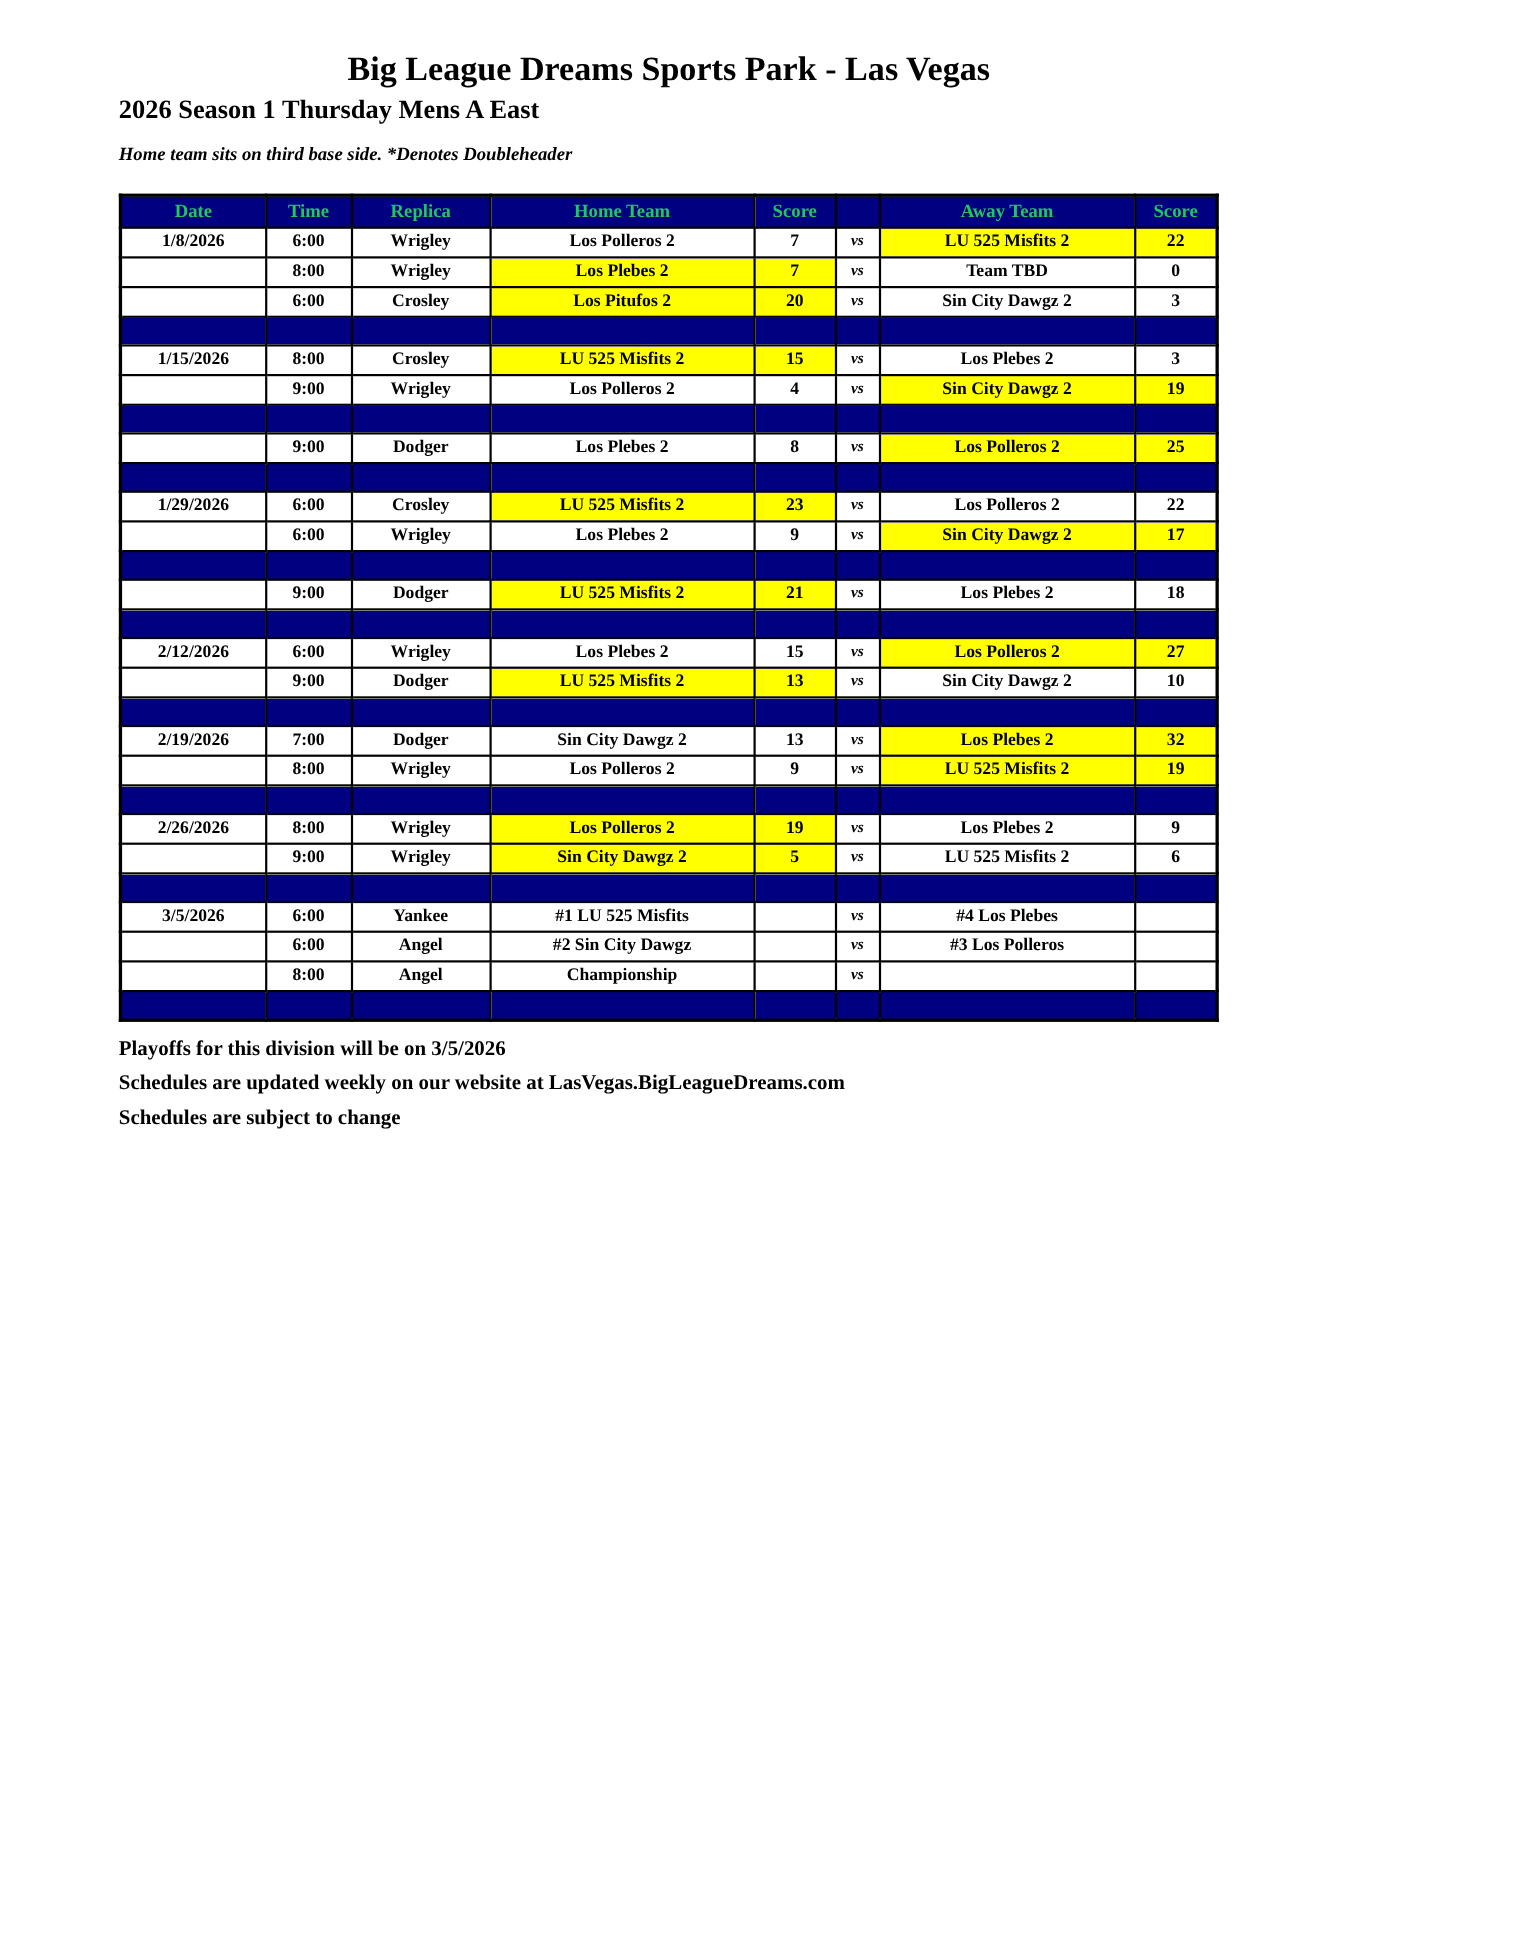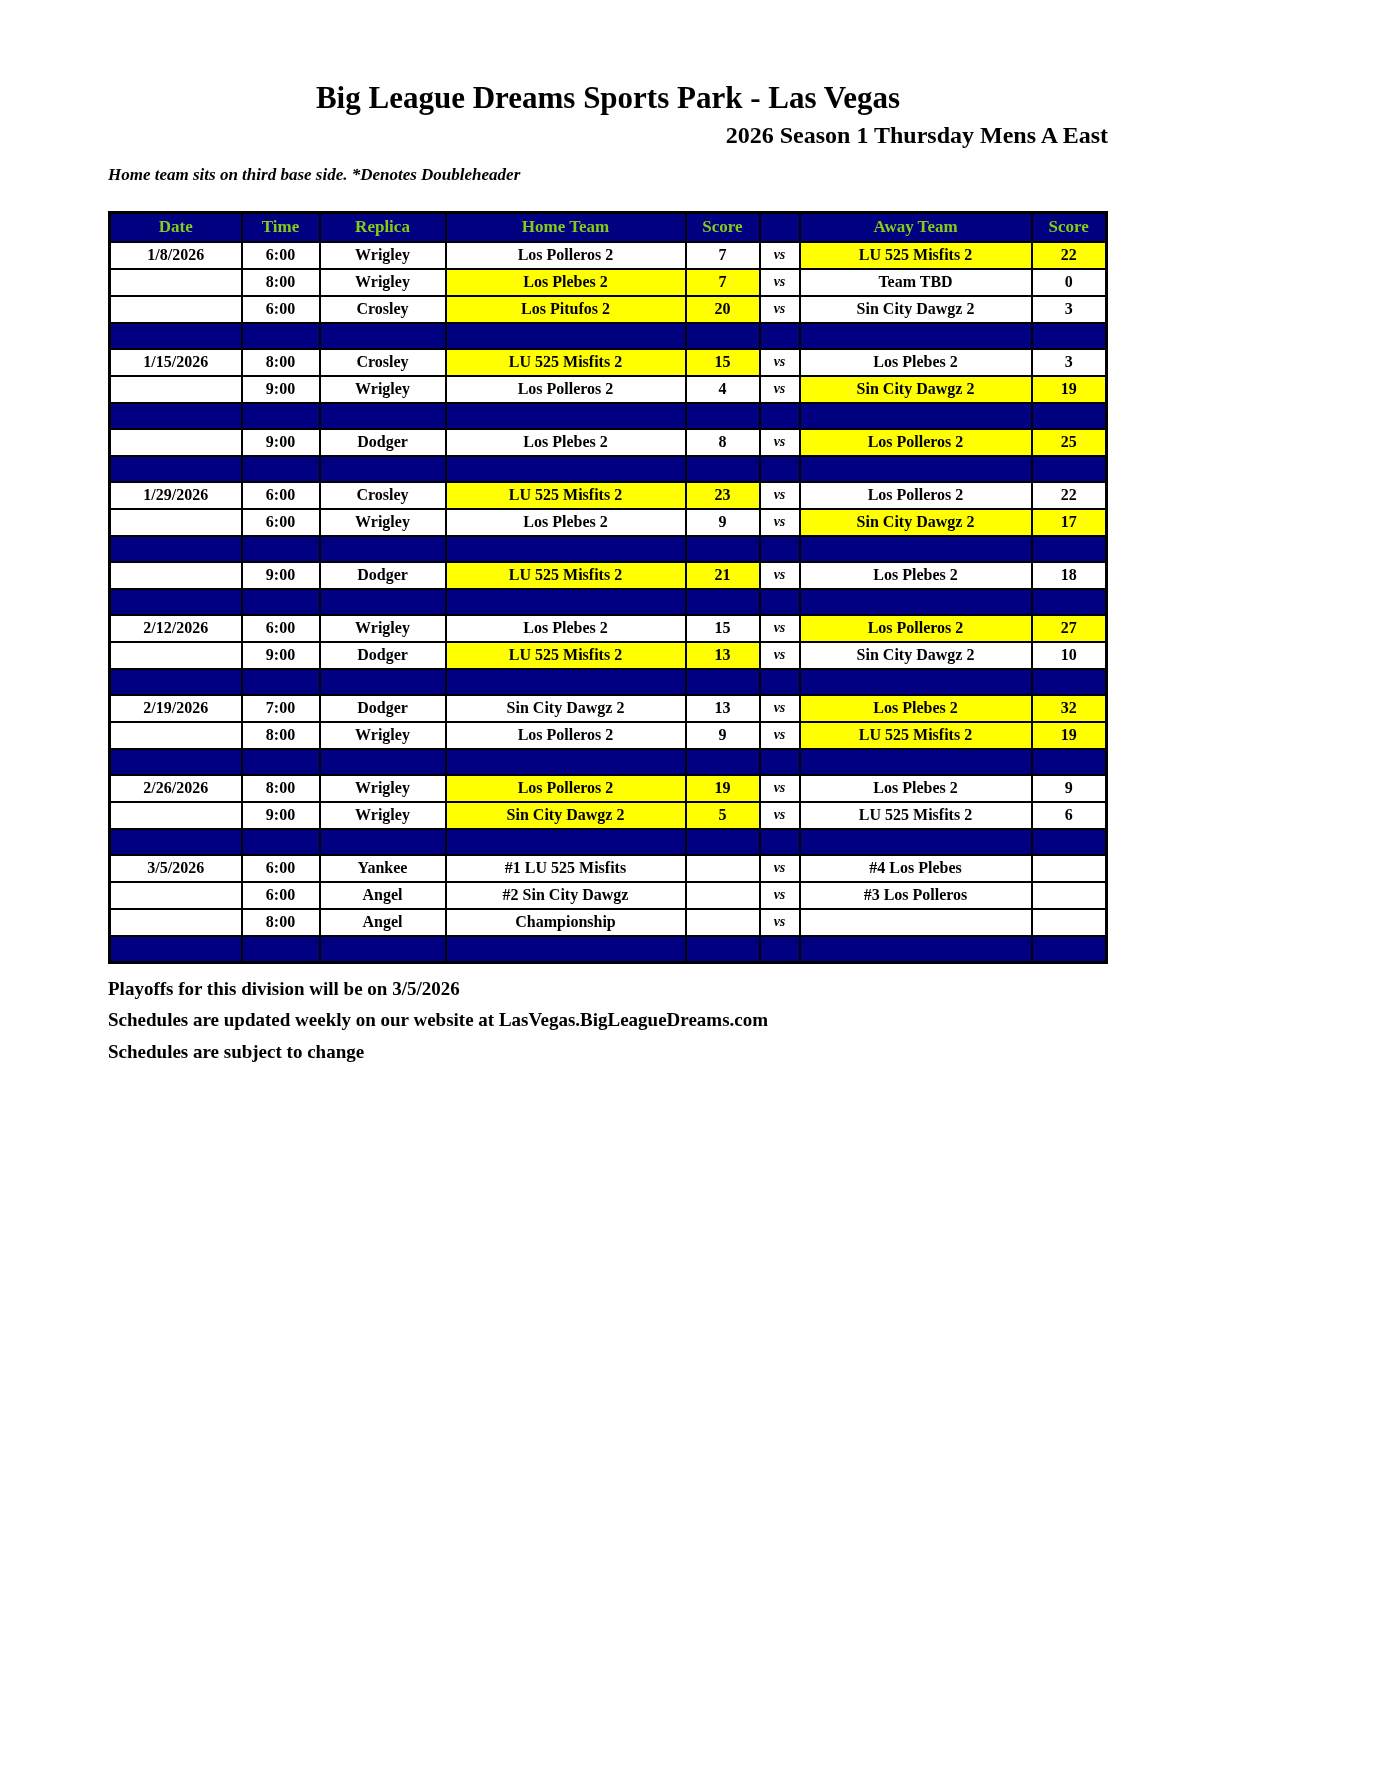--- a/index.html
+++ b/index.html
@@ -10,33 +10,33 @@
   .page {
     position: relative;
     width: 1377px;
     height: 1782px;
     background: #ffffff;
     font-family: "Liberation Serif", "DejaVu Serif", serif;
     color: #000000;
     overflow: hidden;
   }
   .content {
-    padding-top: 80px;
+    padding-top: 45px;
     margin-left: 108px;
     width: 1000px;
   }
   .doc-title {
     text-align: center;
     font-size: 31px;
     font-weight: bold;
     line-height: 1.15;
     margin: 0;
   }
   .doc-subtitle {
-    text-align: right;
+    text-align: left;
     font-size: 24px;
     font-weight: bold;
     margin-top: 6px;
   }
   .doc-note {
     font-size: 17px;
     font-weight: bold;
     font-style: italic;
     margin-top: 16px;
   }
@@ -54,21 +54,21 @@
     font-weight: bold;
     font-size: 16px;
     padding: 1px 3px;
     height: 23px;
     line-height: 20px;
     overflow: hidden;
     white-space: nowrap;
   }
   table.schedule th {
     background: #000080;
-    color: #84cc16;
+    color: #22c55e;
     font-size: 17px;
     height: 25px;
   }
   table.schedule td.vs {
     font-style: italic;
     font-size: 14px;
   }
   table.schedule td.hl {
     background: #ffff00;
   }

